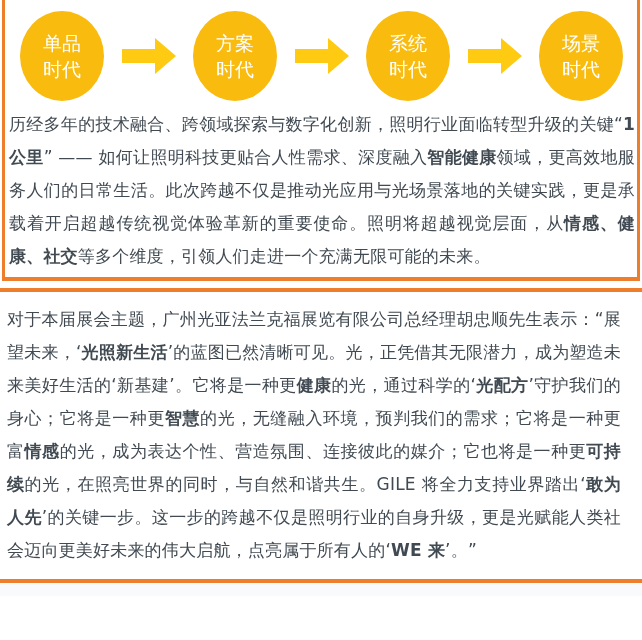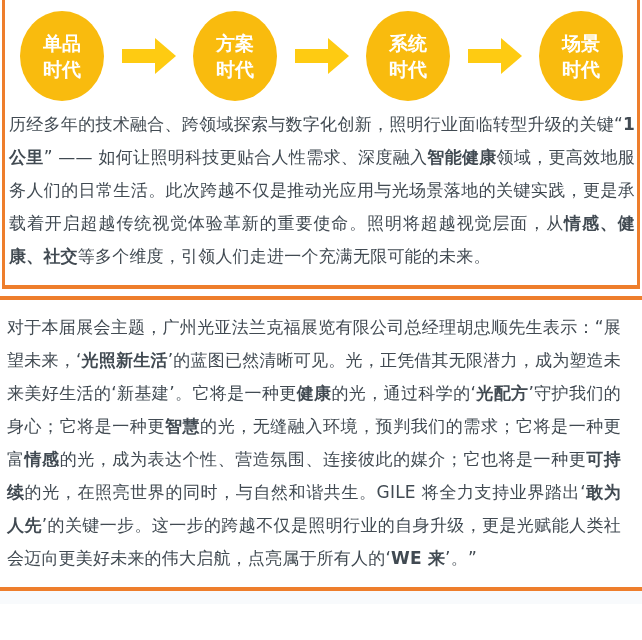--- a/index.html
+++ b/index.html
@@ -35,21 +35,21 @@
     align-items: center;
     justify-content: space-between;
     padding: 10px 14px 4px 15px;
   }
   .circle {
     width: 84px;
     height: 90px;
     border-radius: 50%;
     background: var(--circle-yellow);
     color: #ffffff;
-    font-weight: bold;
+    font-weight: normal;
     font-size: 19px;
     line-height: 26px;
     display: flex;
     flex-direction: column;
     align-items: center;
     justify-content: center;
     text-align: center;
     flex: 0 0 auto;
   }
   .arrow {
@@ -68,21 +68,21 @@
 
   
   .body-text {
     font-size: 17px;
     line-height: 33px;
     letter-spacing: 0.2px;
     color: var(--text-color);
     text-align: justify;
   }
   .body-text b { font-weight: bold; }
-  .intro { margin: 2px 2px 12px 4px; }
+  .intro { margin: 2px 2px 4px 4px; }
 
   .hr { height: 4px; background: var(--accent-orange); margin-top: 7px; }
   .heading {
     margin: 14px 0 0 7px;
     font-size: 21px;
     line-height: 28px;
     font-weight: bold;
     color: var(--heading-orange);
   }
   .conclusion { margin: 11px 21px 0 7px; }

